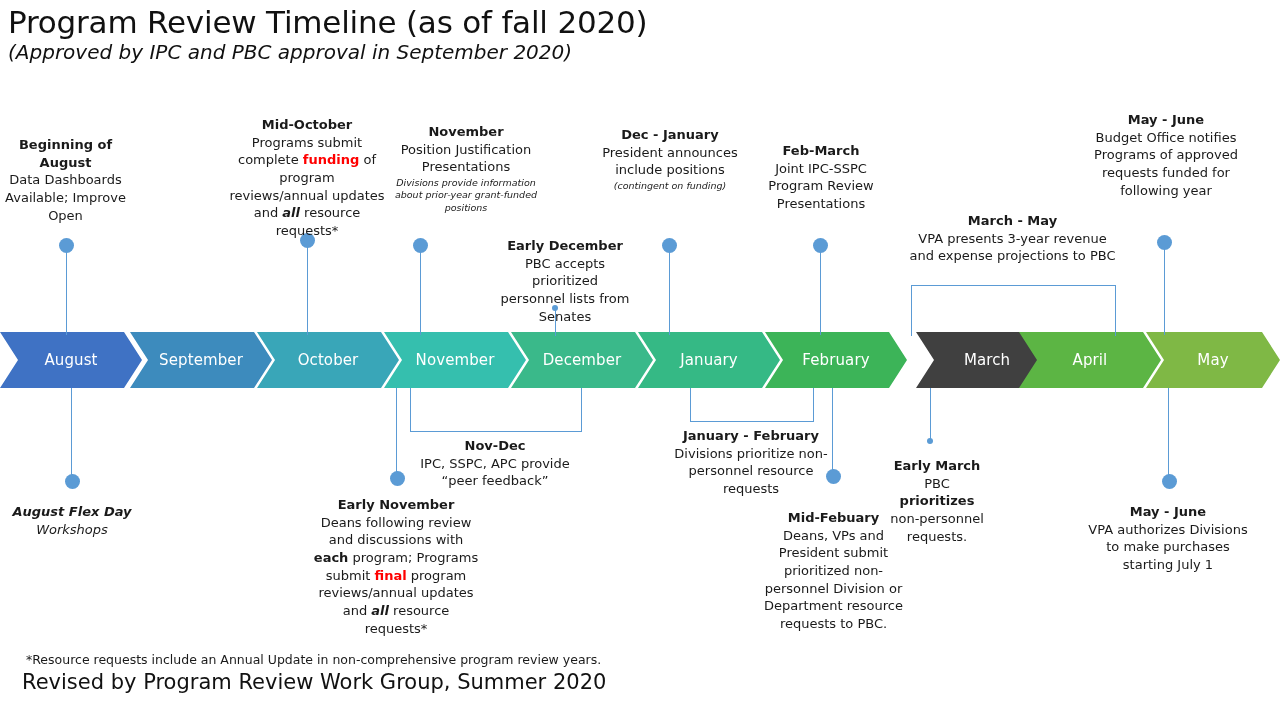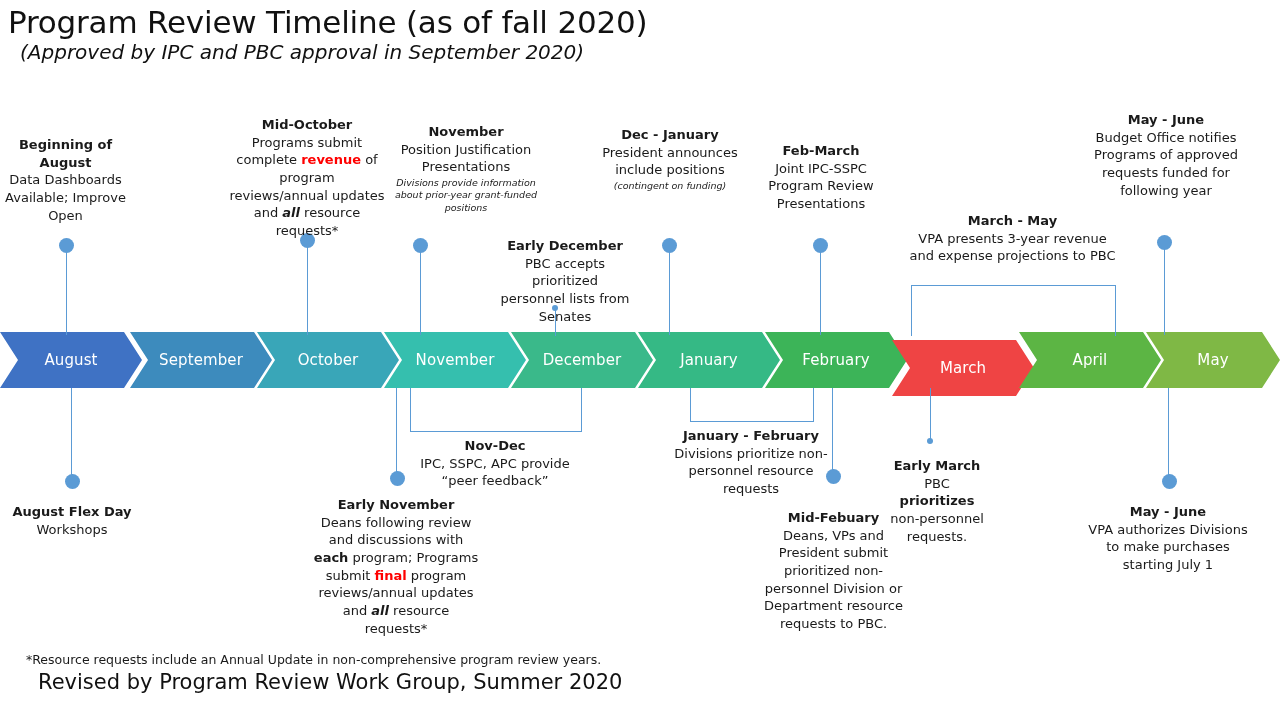--- a/index.html
+++ b/index.html
@@ -29,21 +29,20 @@
   }
   #subtitle {
     position: absolute;
     left: 8px;
     top: 40px;
     font-size: 20px;
     font-style: italic;
     font-weight: 400;
     color: #111111;
     white-space: nowrap;
-    margin-left: 12px;
   }
 
   
   #band {
     position: absolute;
     left: 0;
     top: 332px;
     width: 1280px;
     height: 56px;
   }
@@ -115,21 +114,21 @@
   #footnote {
     position: absolute;
     left: 26px;
     top: 652px;
     font-size: 12.5px;
     color: #1a1a1a;
     white-space: nowrap;
   }
   #revised {
     position: absolute;
-    left: 38px;
+    left: 22px;
     top: 670px;
     font-size: 21px;
     color: #111111;
     white-space: nowrap;
   }
 </style>
 </head>
 <body>
 
 <div id="title">Program Review Timeline (as of fall 2020)</div>
@@ -150,21 +149,21 @@
     </div>
   <div class="chev" style="left: 511px; width: 142px; background: rgb(58, 185, 138);">
       <span>December</span>
     </div>
   <div class="chev" style="left: 638px; width: 142px; background: rgb(53, 185, 133);">
       <span>January</span>
     </div>
   <div class="chev" style="left: 765px; width: 142px; background: rgb(60, 180, 88);">
       <span>February</span>
     </div>
-  <div class="chev" style="left: 892px; width: 142px; background: #ef4444; margin-top: 8px;">
+  <div class="chev" style="left: 916px; width: 142px; background: #404040;">
       <span>March</span>
     </div>
   <div class="chev" style="left: 1019px; width: 142px; background: rgb(92, 181, 68);">
       <span>April</span>
     </div>
   <div class="chev" style="left: 1146px; width: 134px; background: rgb(127, 184, 69);">
       <span>May</span>
     </div>
 </div>
 
@@ -191,21 +190,21 @@
 
 <div class="bracket up" style="left:911px; top:285px; width:203px; height:50px;"></div>
 
 <div class="callout" style="left:0px; top:136px; width:131px;">
   <span class="hd">Beginning of August</span>
   <span class="sub">Data Dashboards Available; Improve Open</span>
 </div>
 
 <div class="callout" style="left:228px; top:116px; width:158px;">
   <span class="hd">Mid-October</span>
-  <span class="sub"><span>Programs submit complete </span><span class="red">revenue</span><span> of program reviews/annual updates and </span><span class="bi">all</span><span> resource requests*</span></span>
+  <span class="sub"><span>Programs submit complete </span><span class="red">funding</span><span> of program reviews/annual updates and </span><span class="bi">all</span><span> resource requests*</span></span>
 </div>
 
 <div class="callout" style="left:392px; top:123px; width:148px;">
   <span class="hd">November</span>
   <span class="sub">Position Justification Presentations</span>
   <span class="fine">Divisions provide information about prior-year grant-funded positions</span>
 </div>
 
 <div class="callout" style="left:498px; top:237px; width:134px;">
   <span class="hd">Early December</span>
@@ -245,21 +244,21 @@
 
 <div class="lead" style="left:832px; top:388px; height:85px;"></div>
 <div class="dot big" style="left:826px; top:469px;"></div>
 
 <div class="lead" style="left:930px; top:388px; height:53px;"></div>
 <div class="dot small" style="left:927px; top:438px;"></div>
 
 <div class="lead" style="left:1168px; top:388px; height:90px;"></div>
 <div class="dot big" style="left:1162px; top:474px;"></div>
 
-<div class="callout" style="left:8px; top:503px; width:128px;">
+<div class="callout" style="left:8px; top:503px; width:128px;font-style:italic;">
   <span class="hd">August Flex Day</span>
   <span class="sub">Workshops</span>
 </div>
 
 <div class="callout" style="left:310px; top:496px; width:172px;">
   <span class="hd">Early November</span>
   <span class="sub"><span>Deans following review and discussions  with </span><span class="b">each</span><span> program; Programs submit </span><span class="red">final</span><span> program reviews/annual updates and </span><span class="bi">all</span><span> resource requests*</span></span>
 </div>
 
 <div class="callout" style="left:406px; top:437px; width:178px;">

